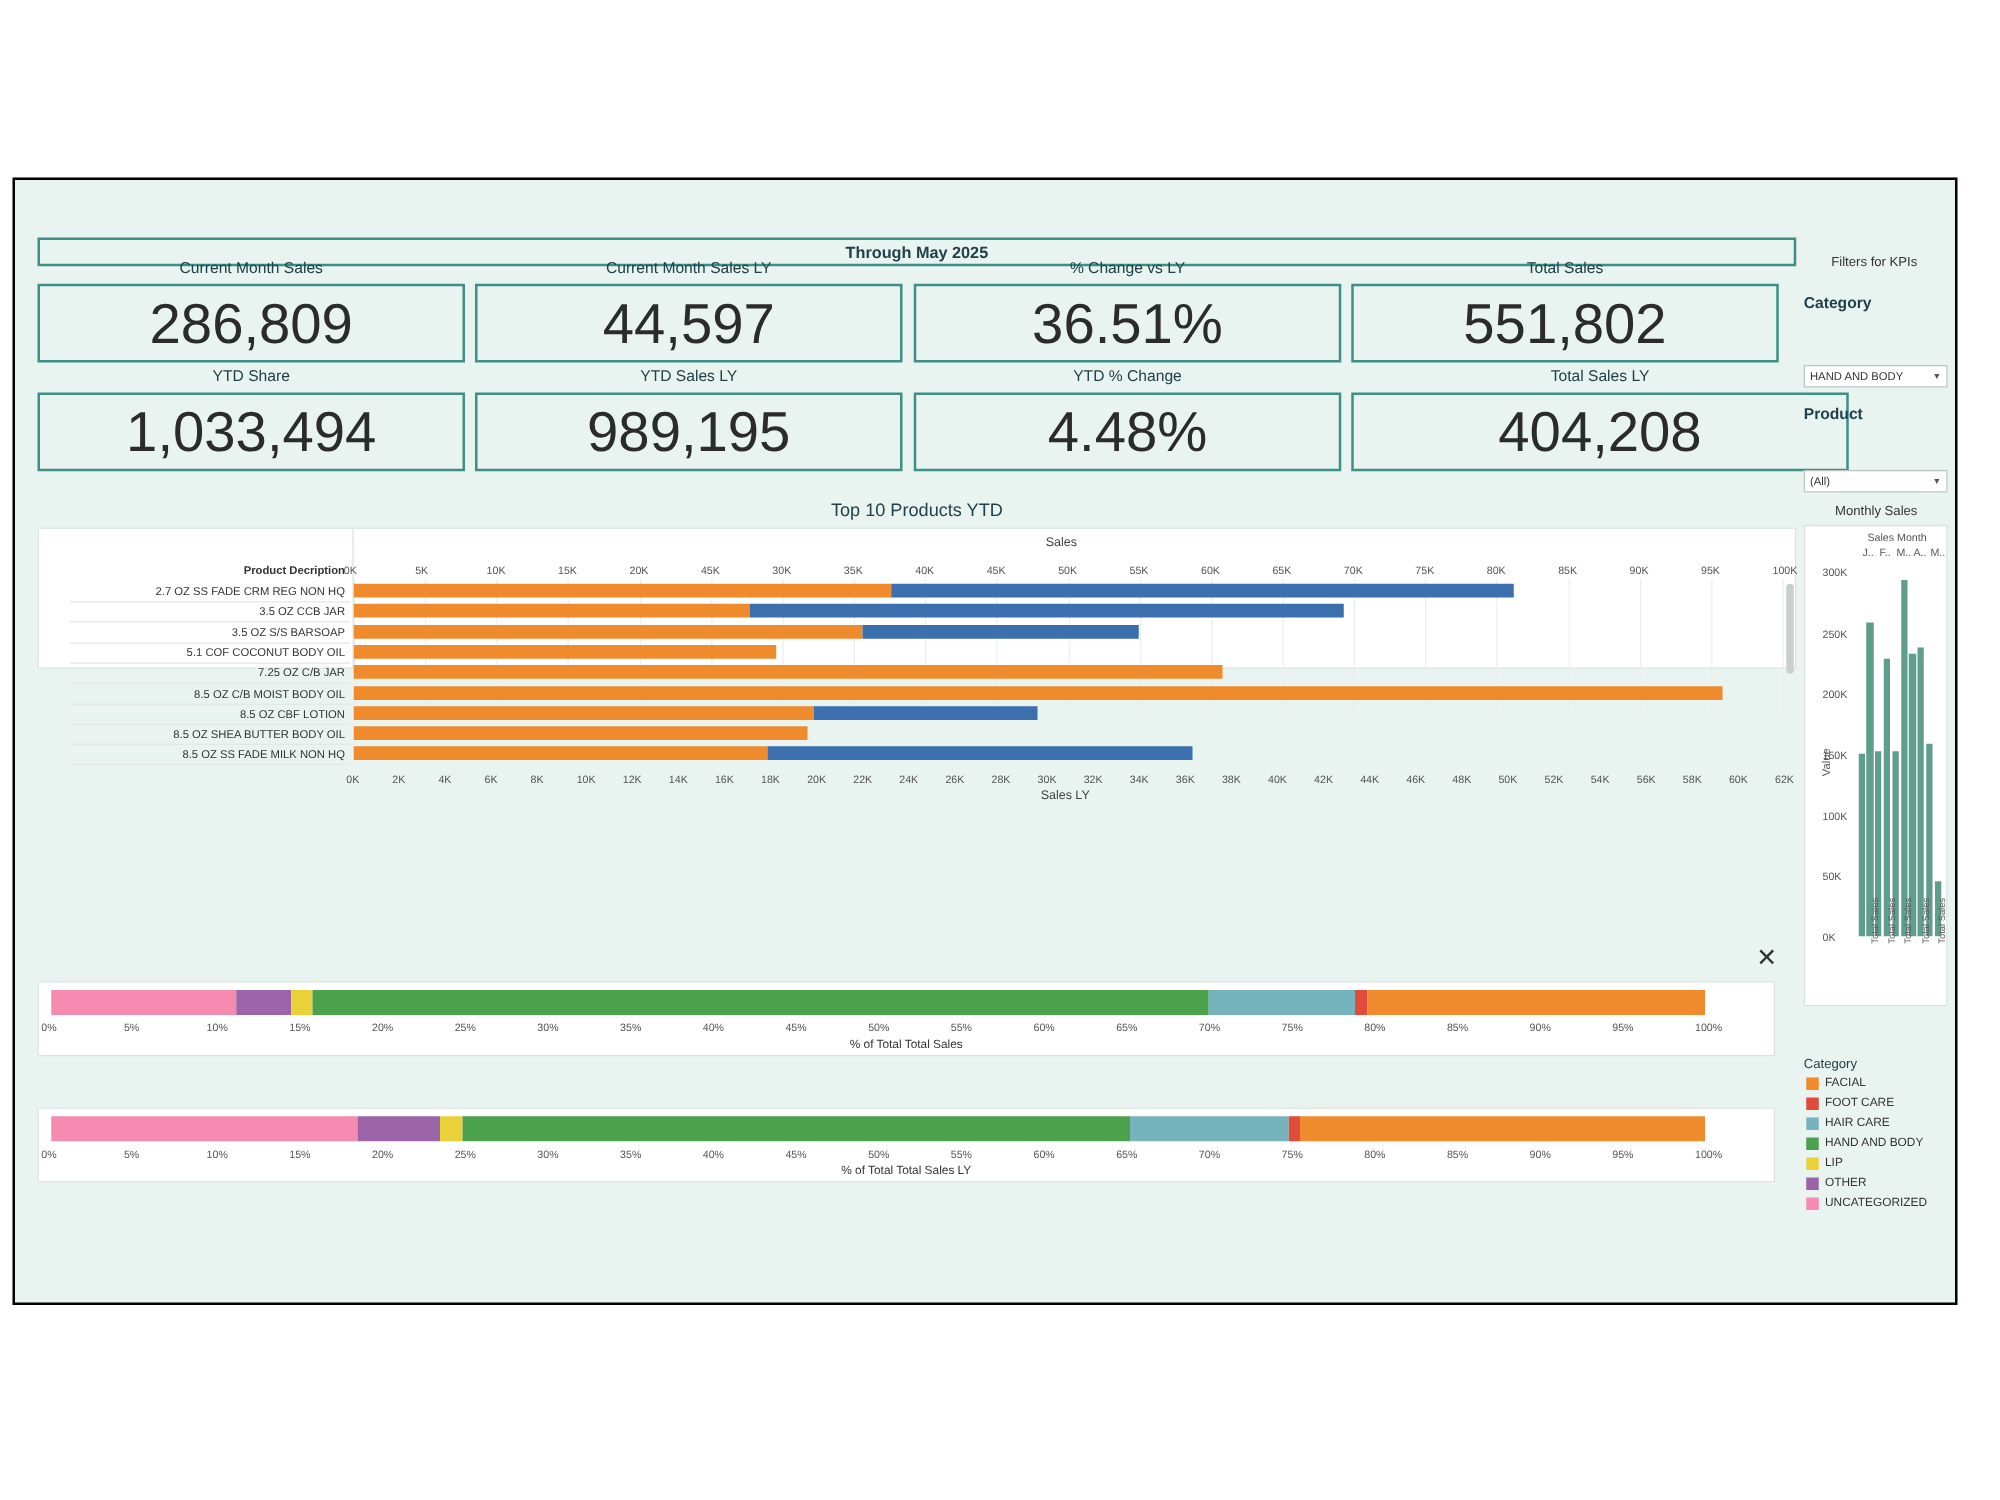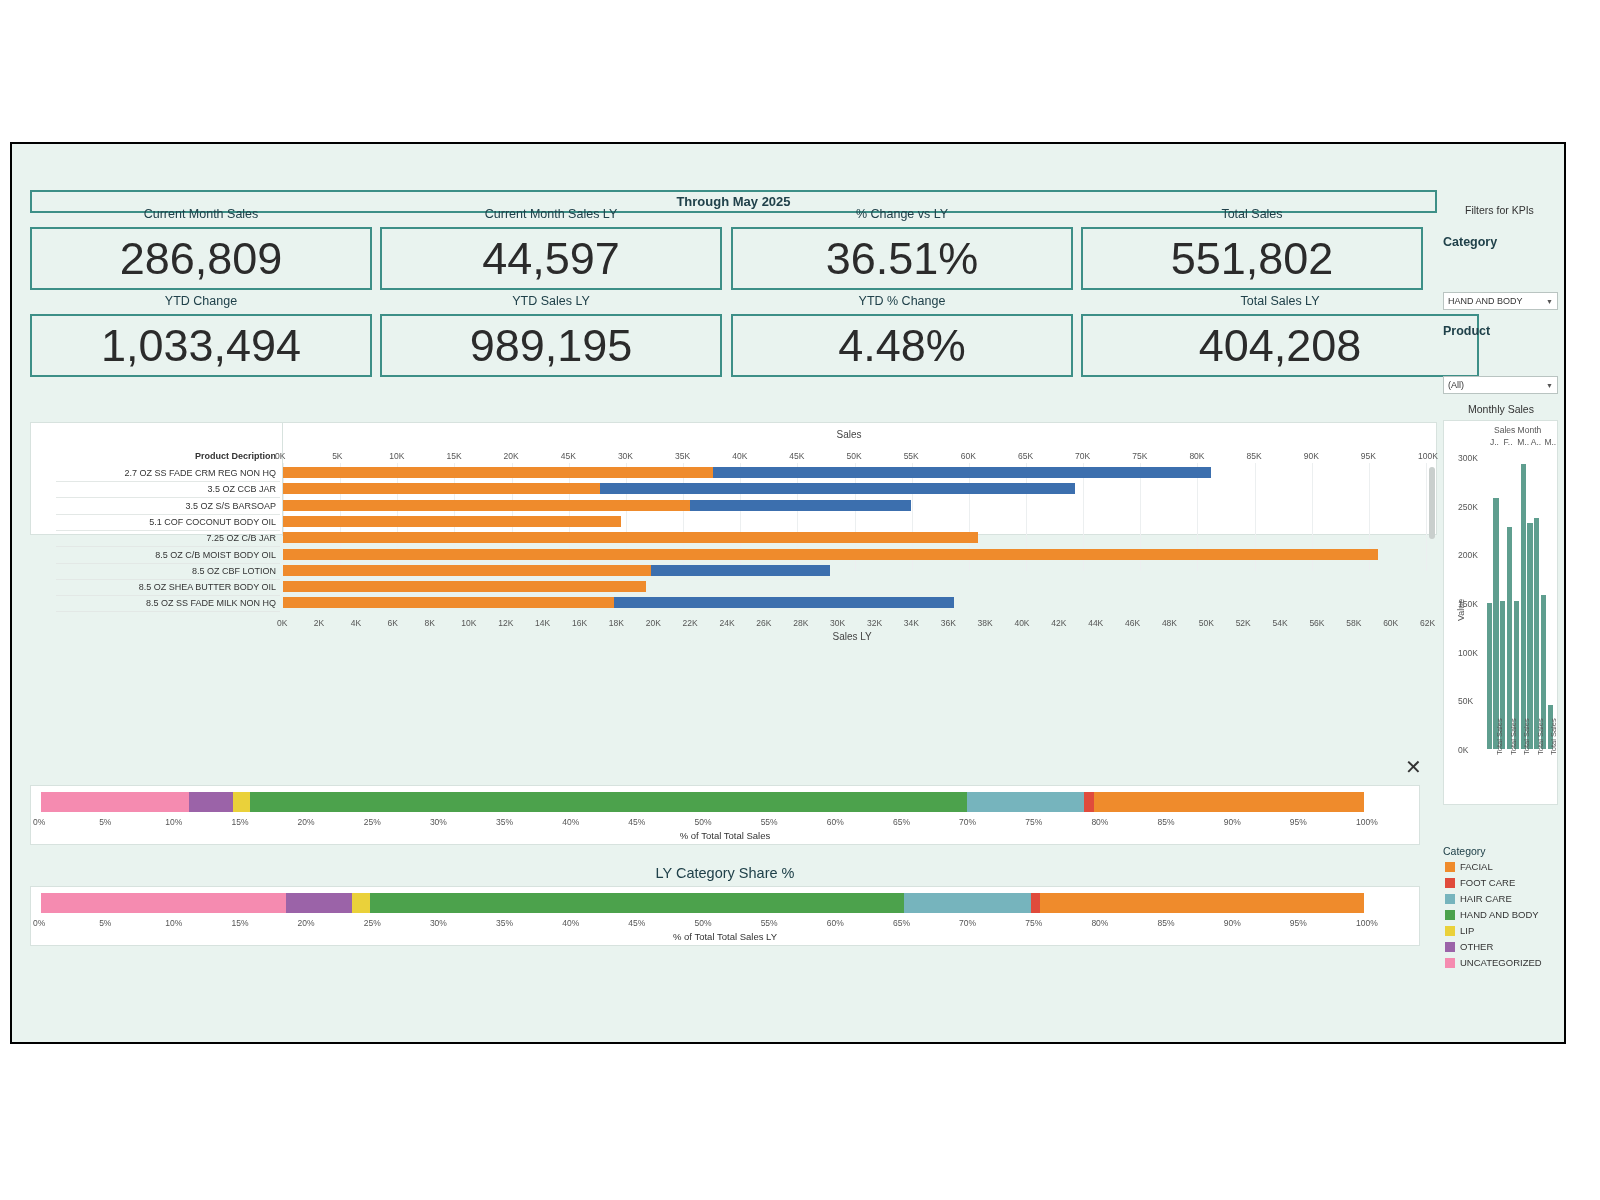--- a/index.html
+++ b/index.html
@@ -245,37 +245,38 @@
         </div>
         <div class="kpi" style="left: 711px; top: 75px; width: 342px; height: 63px;">
           <div class="kpi-label" style="left: 0px;">% Change vs LY</div>
           <div class="kpi-value">36.51%</div>
         </div>
         <div class="kpi" style="left: 1061px; top: 75px; width: 342px; height: 63px;">
           <div class="kpi-label" style="left: 0px;">Total Sales</div>
           <div class="kpi-value">551,802</div>
         </div>
         <div class="kpi" style="left: 10px; top: 162px; width: 342px; height: 63px;">
-          <div class="kpi-label" style="left: 0px;">YTD Change</div>
+          <div class="kpi-label" style="left: 0px;">YTD Share</div>
           <div class="kpi-value">1,033,494</div>
         </div>
         <div class="kpi" style="left: 360px; top: 162px; width: 342px; height: 63px;">
           <div class="kpi-label" style="left: 0px;">YTD Sales LY</div>
           <div class="kpi-value">989,195</div>
         </div>
         <div class="kpi" style="left: 711px; top: 162px; width: 342px; height: 63px;">
           <div class="kpi-label" style="left: 0px;">YTD % Change</div>
           <div class="kpi-value">4.48%</div>
         </div>
         <div class="kpi" style="left: 1061px; top: 162px; width: 398px; height: 63px;">
           <div class="kpi-label" style="left: 0px;">Total Sales LY</div>
           <div class="kpi-value">404,208</div>
         </div>
       </div>
 
+    <div class="sec-title" style="left:10px; top:249px; width:1407px;">Top 10 Products YTD</div>
     <div class="panel" style="left:10px; top:270px; width:1407px; height:113px;">
       <div id="top10-inner">
           <div class="vsep" style="left: 251px; top: 0px; height: 113px;"></div>
           <div class="axis-label" style="left: 805.5px; top: 6px;">Sales</div>
           <div class="rowlabel" style="left: 60px; width: 185px; top: 28px; font-weight: bold;">Product Decription</div>
           <div class="tick" style="left: 244px; top: 28px;">0K</div>
           <div class="gridline" style="left: 252px; top: 40px; height: 108px;"></div>
           <div class="tick" style="left: 301.15px; top: 28px;">5K</div>
           <div class="gridline" style="left: 309.15px; top: 40px; height: 108px;"></div>
           <div class="tick" style="left: 358.3px; top: 28px;">10K</div>
@@ -412,21 +413,20 @@
           <div class="tick" style="left: 994.25px; top: 31px;">75%</div>
           <div class="tick" style="left: 1060.4px; top: 31px;">80%</div>
           <div class="tick" style="left: 1126.55px; top: 31px;">85%</div>
           <div class="tick" style="left: 1192.7px; top: 31px;">90%</div>
           <div class="tick" style="left: 1258.85px; top: 31px;">95%</div>
           <div class="tick" style="left: 1325px; top: 31px;">100%</div>
           <div class="axis-caption" style="left: 0px; top: 44px;">% of Total Total Sales</div>
         </div>
     </div>
 
-    <div class="sec-title" style="left:10px; top:713px; width:1390px;">LY Category Share %</div>
     <div class="sharewrap" style="left:10px; top:734px; width:1390px; height:60px;">
       <div id="ly-share-inner">
           <div class="shareseg" style="left: 10px; top: 6px; width: 244.755px; background: rgb(245, 139, 176);"></div>
           <div class="shareseg" style="left: 254.755px; top: 6px; width: 66.15px; background: rgb(155, 99, 168);"></div>
           <div class="shareseg" style="left: 320.905px; top: 6px; width: 18.522px; background: rgb(234, 209, 58);"></div>
           <div class="shareseg" style="left: 339.427px; top: 6px; width: 533.169px; background: rgb(76, 162, 76);"></div>
           <div class="shareseg" style="left: 872.596px; top: 6px; width: 127.008px; background: rgb(118, 180, 189);"></div>
           <div class="shareseg" style="left: 999.604px; top: 6px; width: 9.261px; background: rgb(224, 75, 60);"></div>
           <div class="shareseg" style="left: 1008.86px; top: 6px; width: 324.135px; background: rgb(239, 139, 44);"></div>
           <div class="tick" style="left: 2px; top: 31px;">0%</div>

